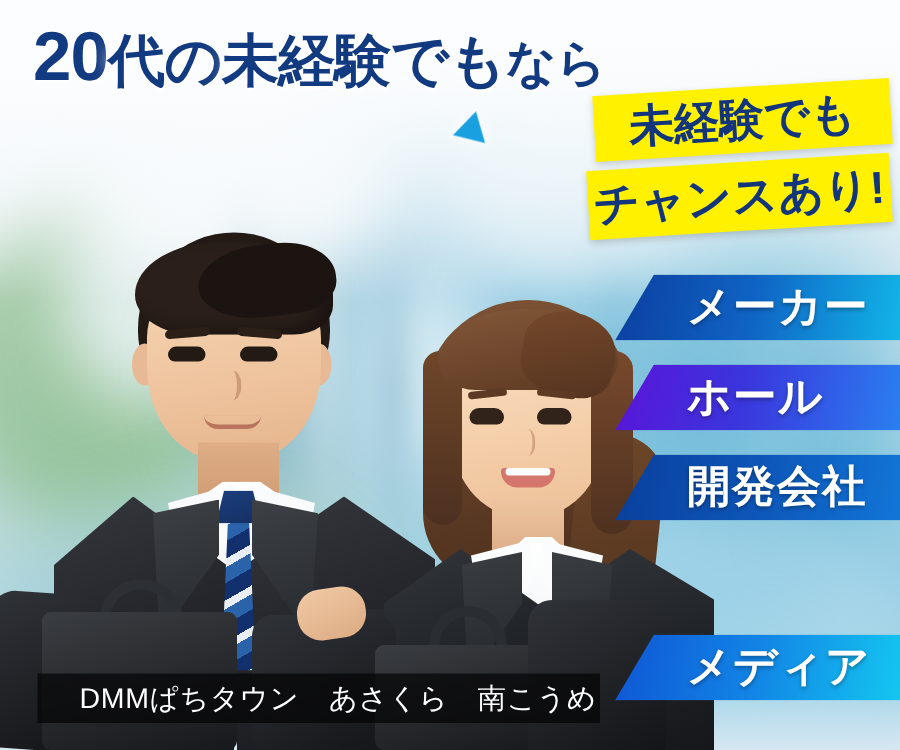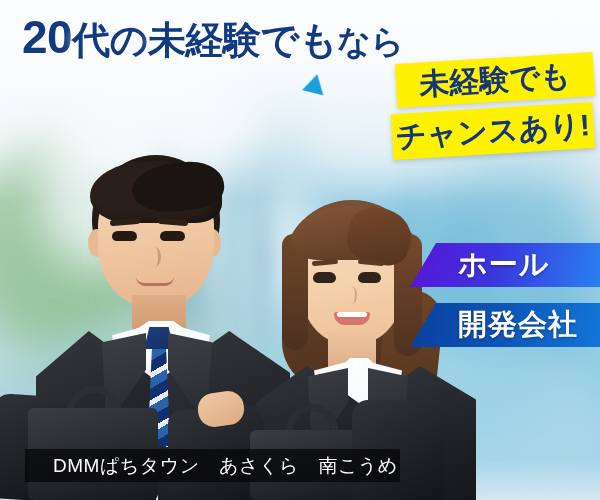--- a/index.html
+++ b/index.html
@@ -378,24 +378,30 @@
 
   <div class="arrow-up"></div>
 
   <div class="ybadge one">
     <span>未経験でも</span>
   </div>
   <div class="ybadge two">
     <span>チャンスあり!</span>
   </div>
 
+  <div class="cat c1">
+    <span>メーカー</span>
+  </div>
   <div class="cat c2">
     <span>ホール</span>
   </div>
   <div class="cat c3">
     <span>開発会社</span>
   </div>
+  <div class="cat c5">
+    <span>メディア</span>
+  </div>
 
   <div class="caption">
     <span>DMMぱちタウン　あさくら　南こうめ</span>
   </div>
 
 </div>
 
 </body></html>

